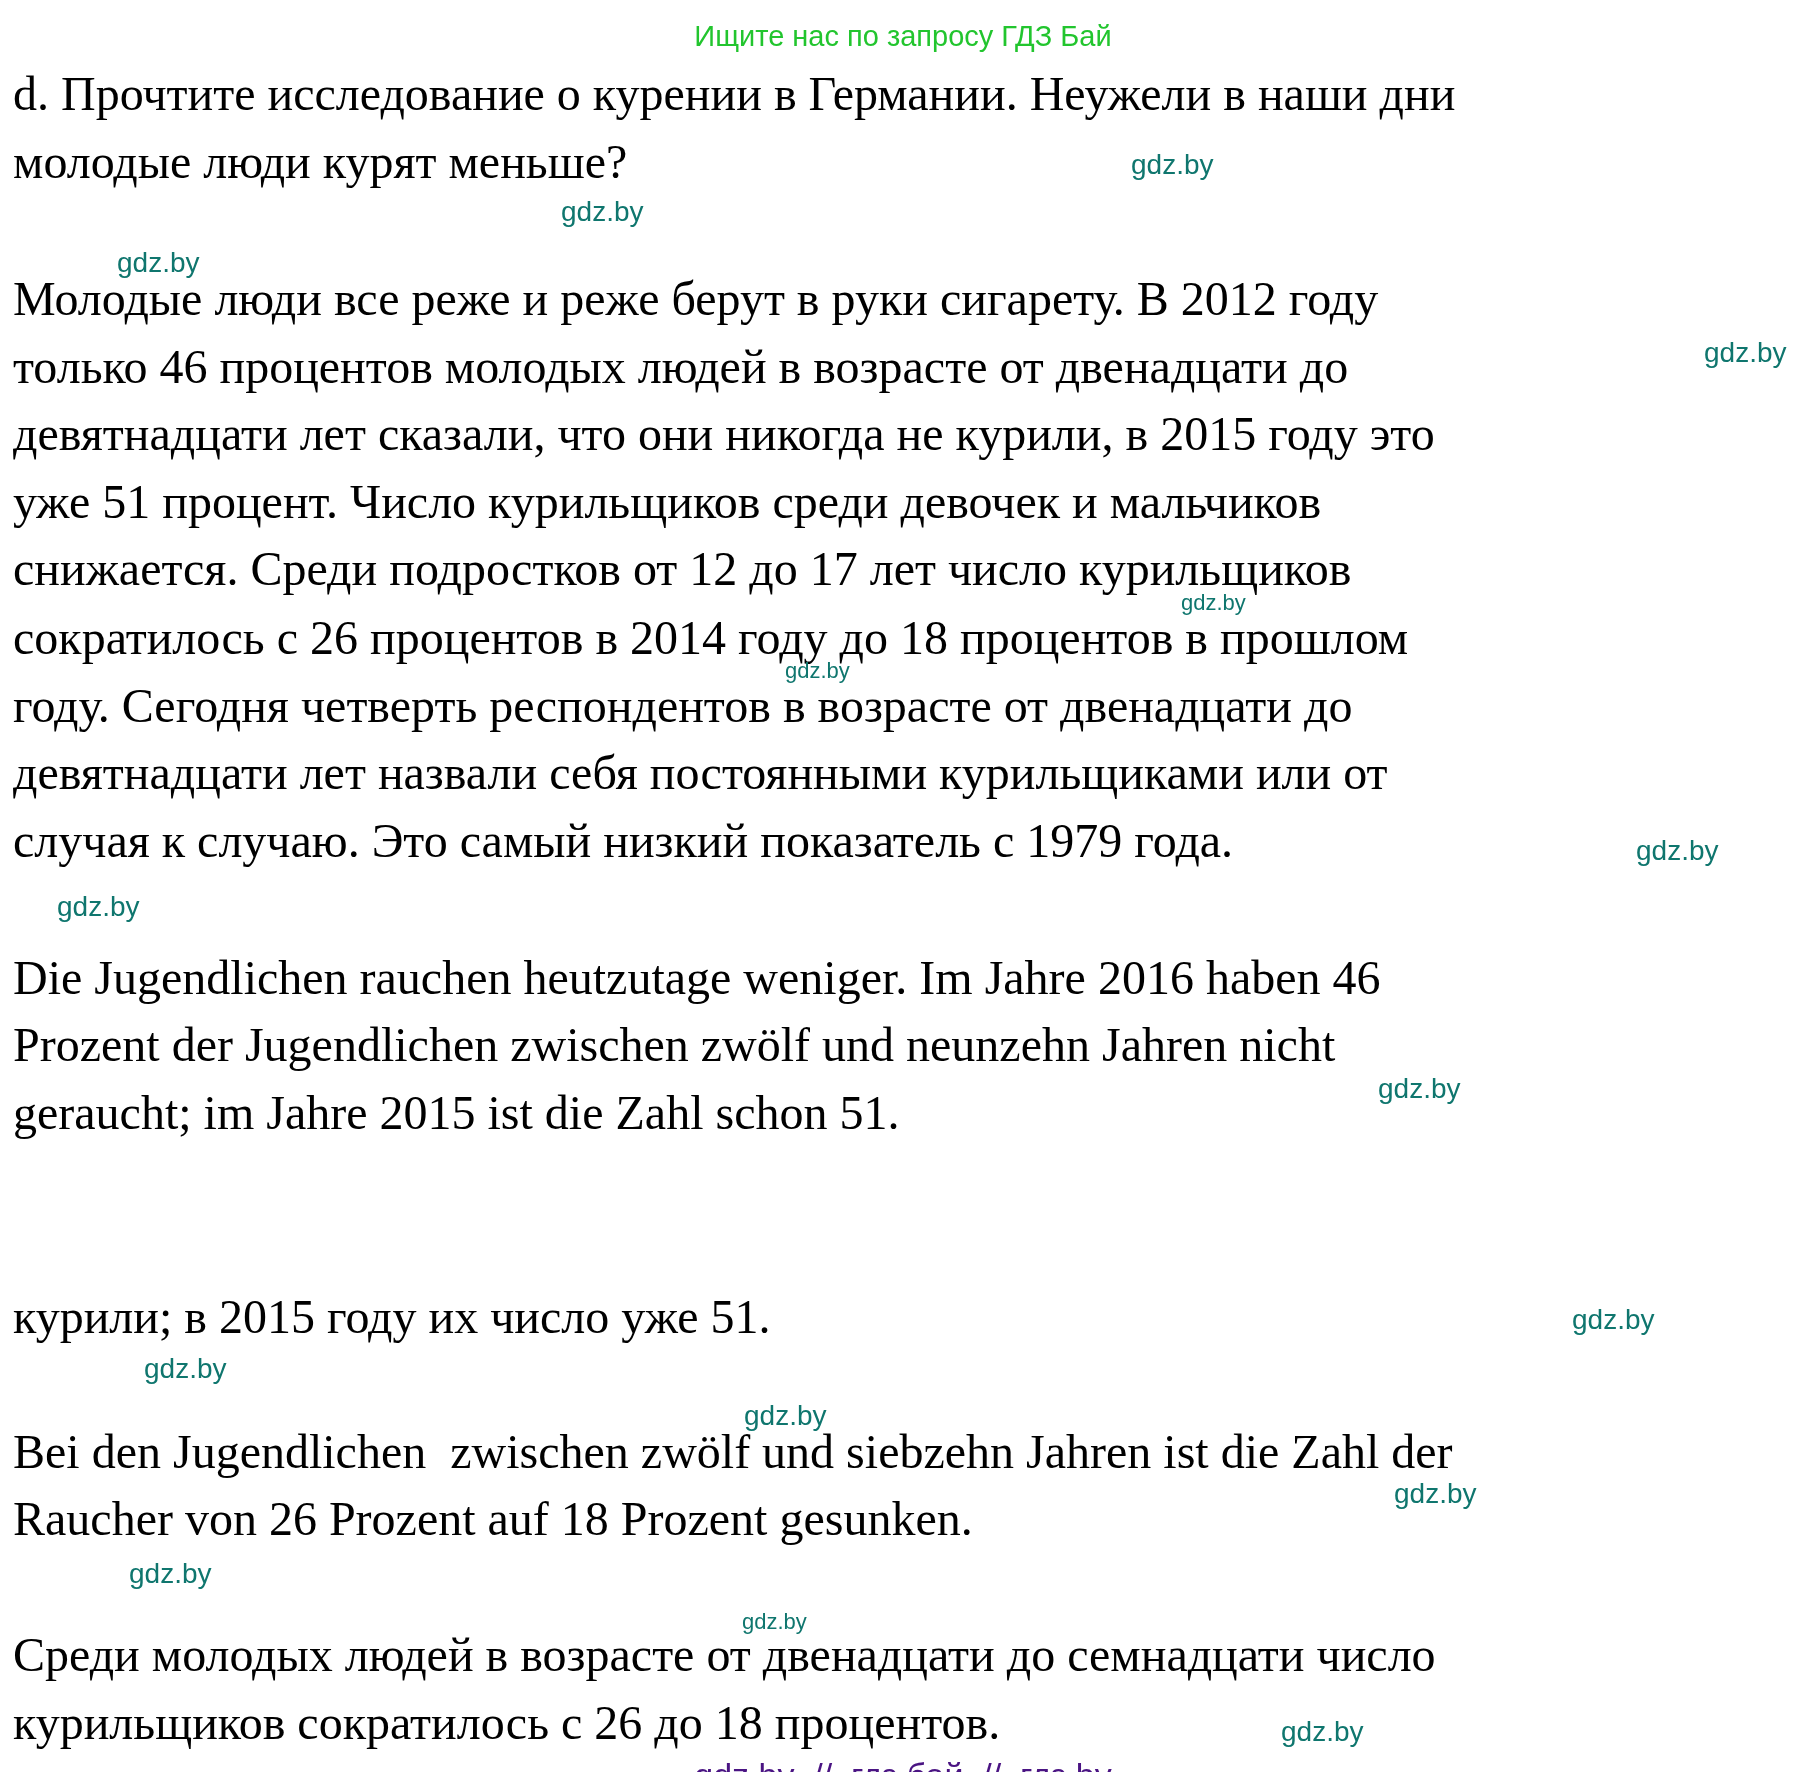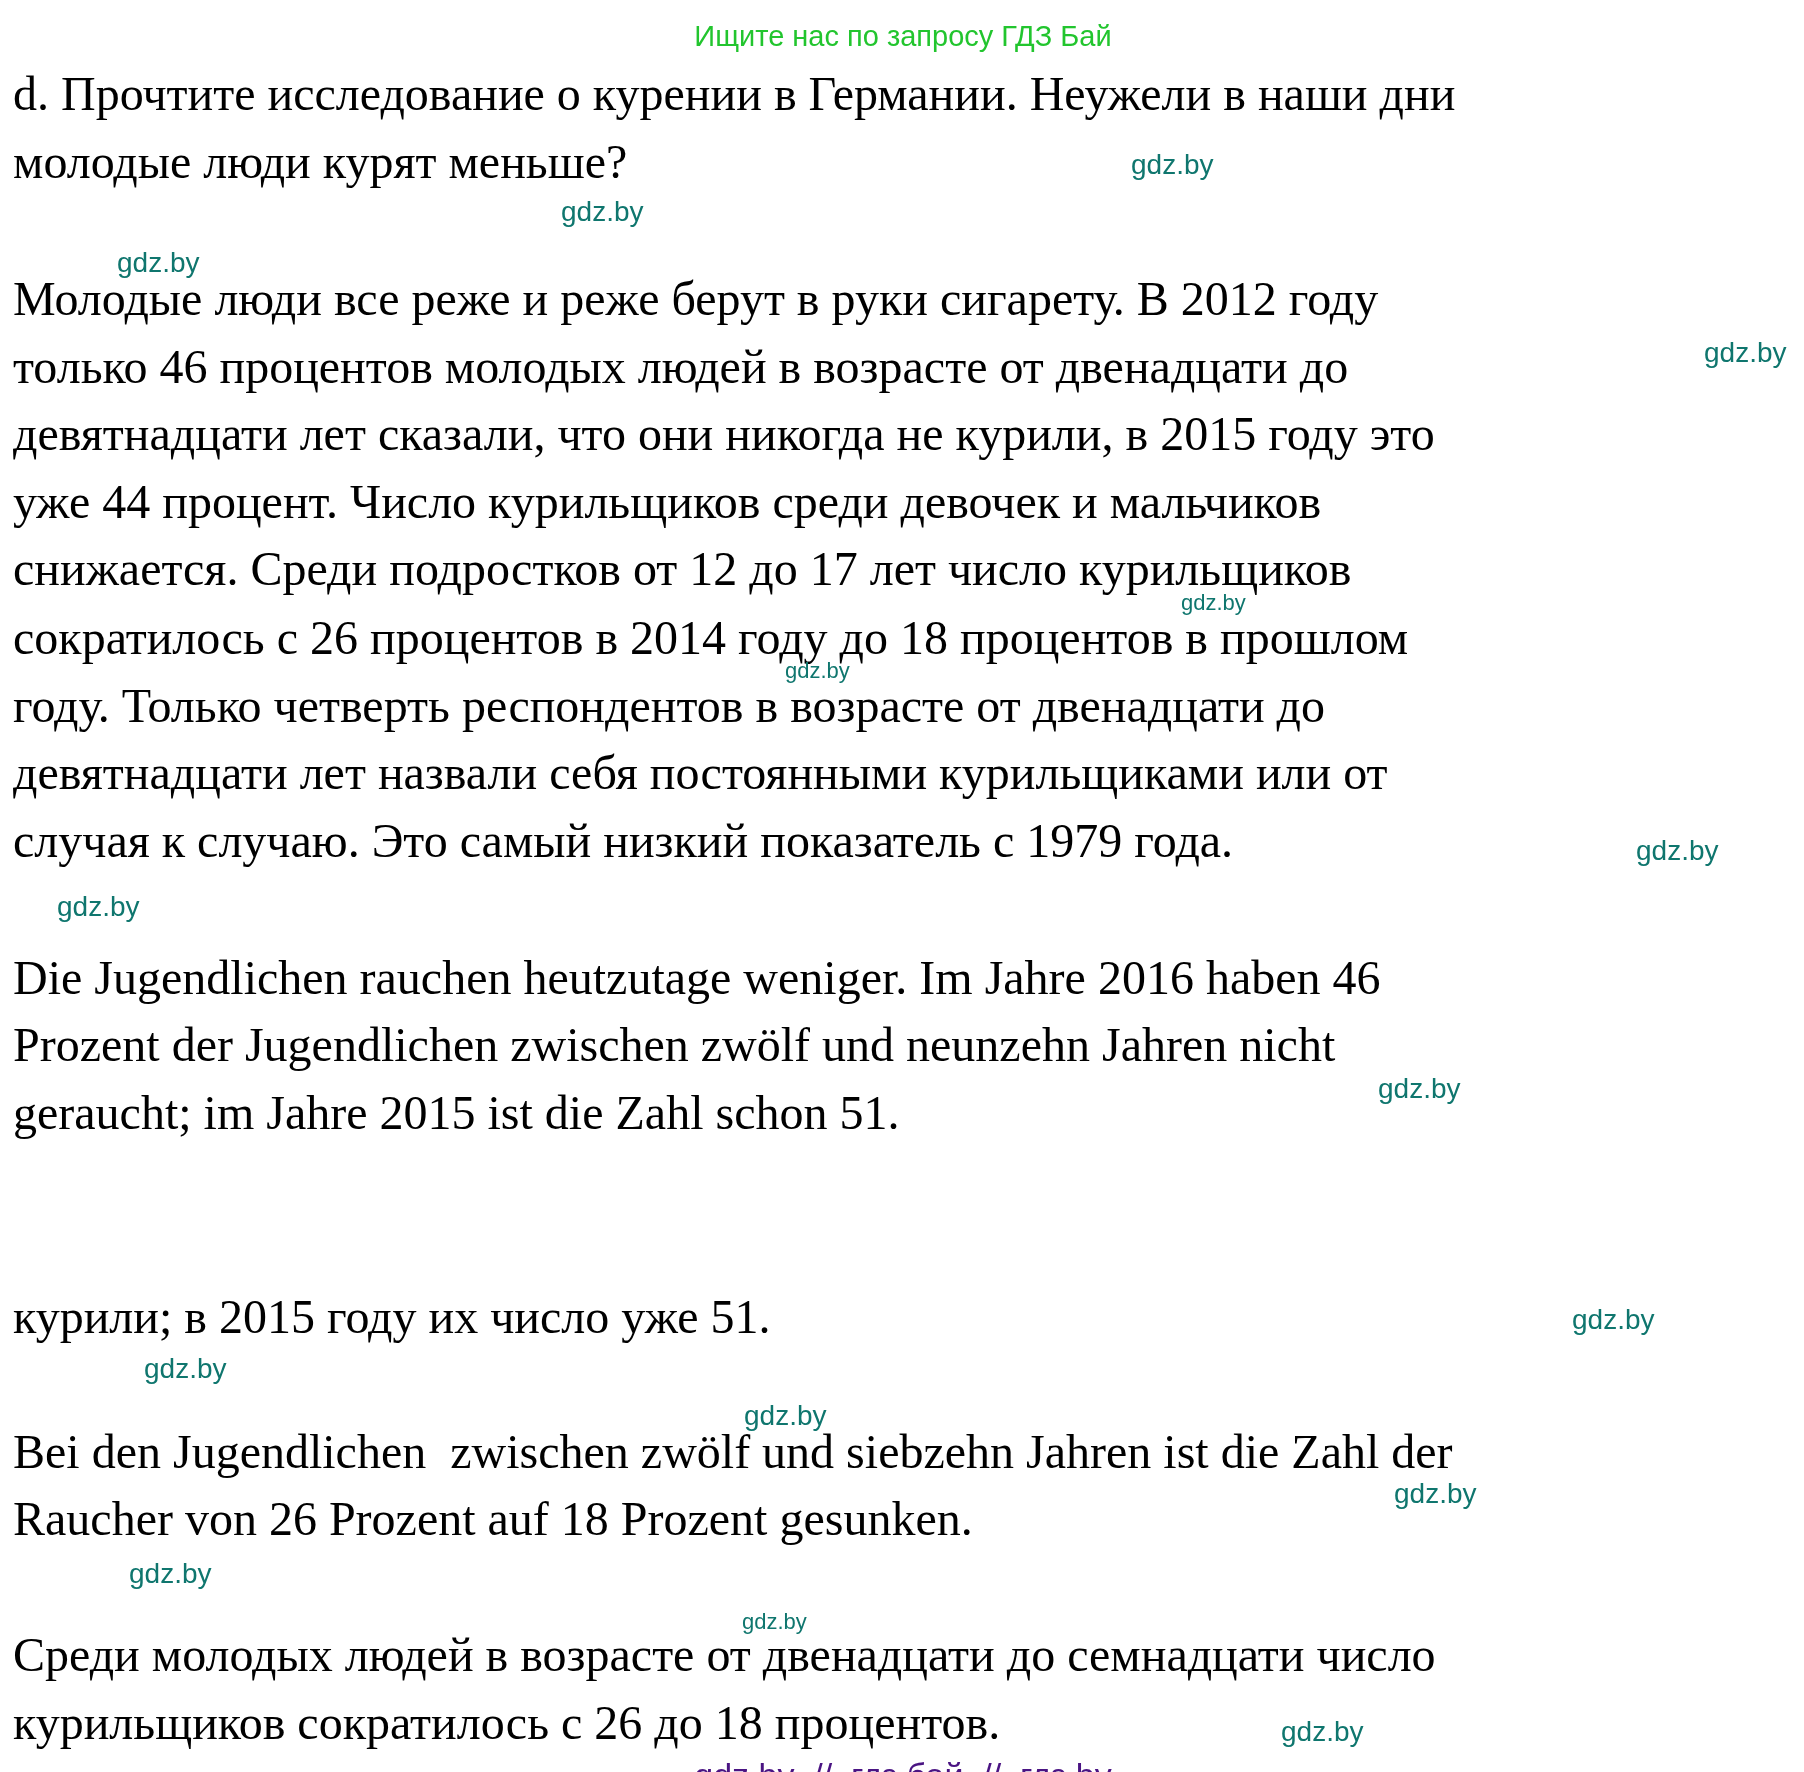--- a/index.html
+++ b/index.html
@@ -33,24 +33,24 @@
 <div class="page">
 
   <div class="top-banner">Ищите нас по запросу ГДЗ Бай</div>
 
   <div class="line" style="top:48px">d. Прочтите исследование о курении в Германии. Неужели в наши дни</div>
   <div class="line" style="top:116px">молодые люди курят меньше?</div>
 
   <div class="line" style="top:253px">Молодые люди все реже и реже берут в руки сигарету. В 2012 году</div>
   <div class="line" style="top:321px">только 46 процентов молодых людей в возрасте от двенадцати до</div>
   <div class="line" style="top:388px">девятнадцати лет сказали, что они никогда не курили, в 2015 году это</div>
-  <div class="line" style="top:456px">уже 44 процент. Число курильщиков среди девочек и мальчиков</div>
+  <div class="line" style="top:456px">уже 51 процент. Число курильщиков среди девочек и мальчиков</div>
   <div class="line" style="top:523px">снижается. Среди подростков от 12 до 17 лет число курильщиков</div>
   <div class="line" style="top:592px">сократилось с 26 процентов в 2014 году до 18 процентов в прошлом</div>
-  <div class="line" style="top:660px">году. Только четверть респондентов в возрасте от двенадцати до</div>
+  <div class="line" style="top:660px">году. Сегодня четверть респондентов в возрасте от двенадцати до</div>
   <div class="line" style="top:727px">девятнадцати лет назвали себя постоянными курильщиками или от</div>
   <div class="line" style="top:795px">случая к случаю. Это самый низкий показатель с 1979 года.</div>
 
   <div class="line" style="top:932px">Die Jugendlichen rauchen heutzutage weniger. Im Jahre 2016 haben 46</div>
   <div class="line" style="top:999px">Prozent der Jugendlichen zwischen zwölf und neunzehn Jahren nicht</div>
   <div class="line" style="top:1067px">geraucht; im Jahre 2015 ist die Zahl schon 51.</div>
 
   <div class="line" style="top:1271px">курили; в 2015 году их число уже 51.</div>
 
   <div class="line" style="top:1406px">Bei den Jugendlichen  zwischen zwölf und siebzehn Jahren ist die Zahl der</div>

